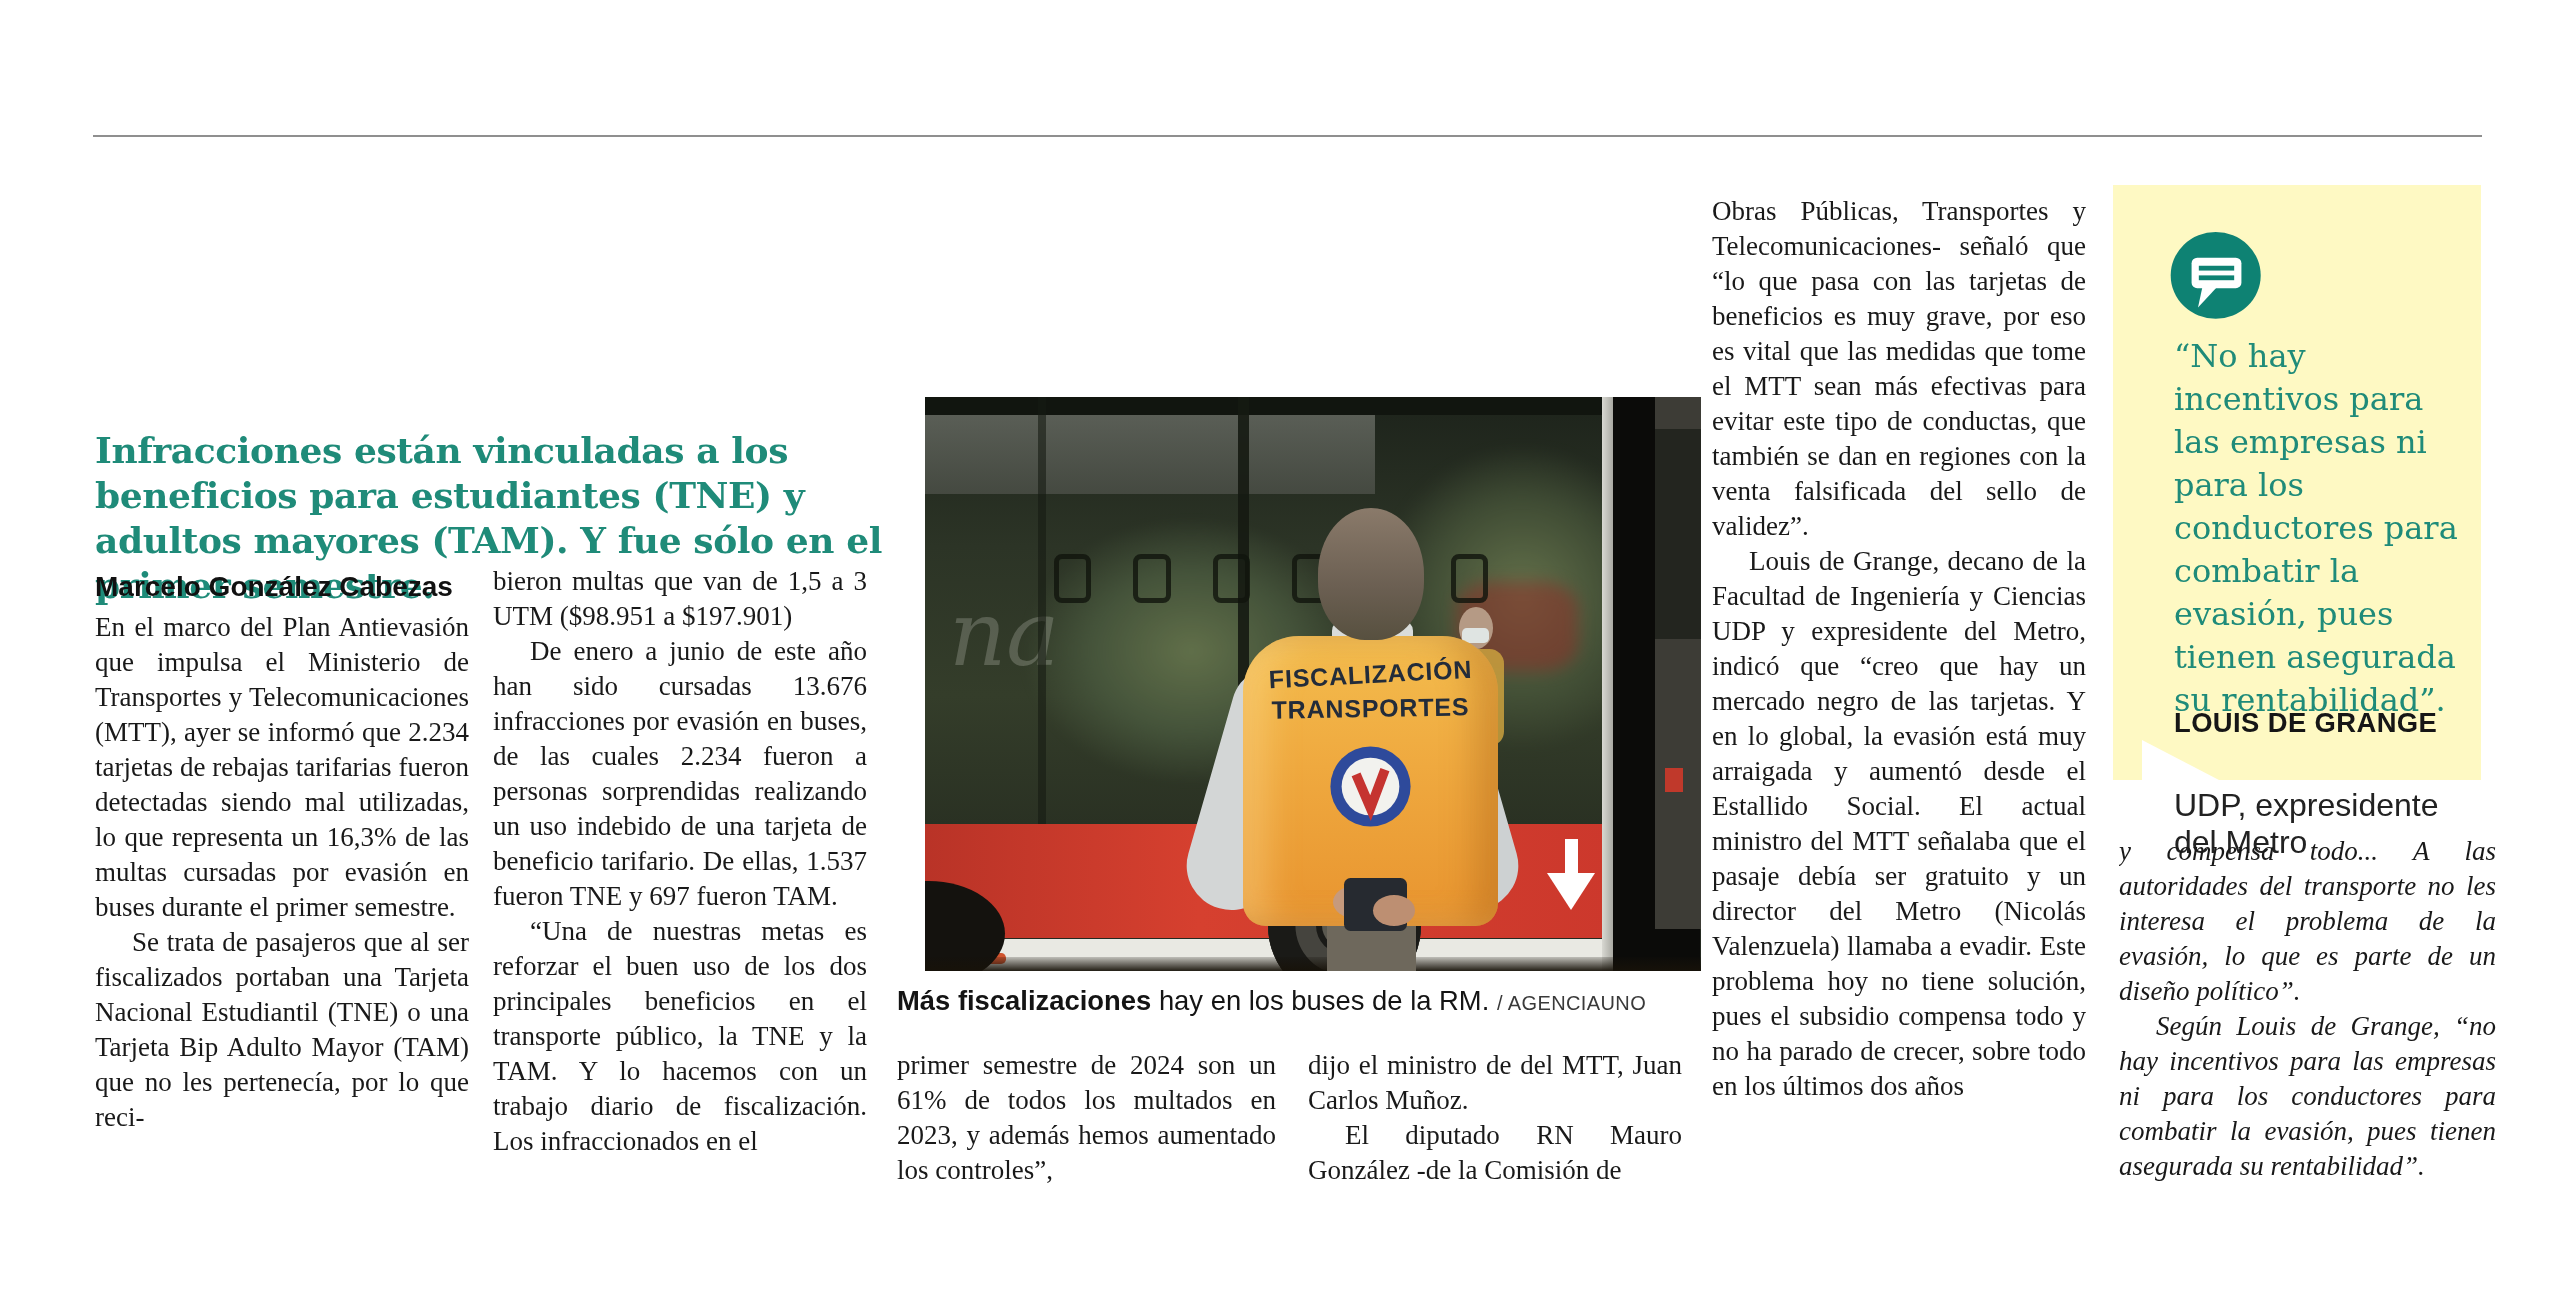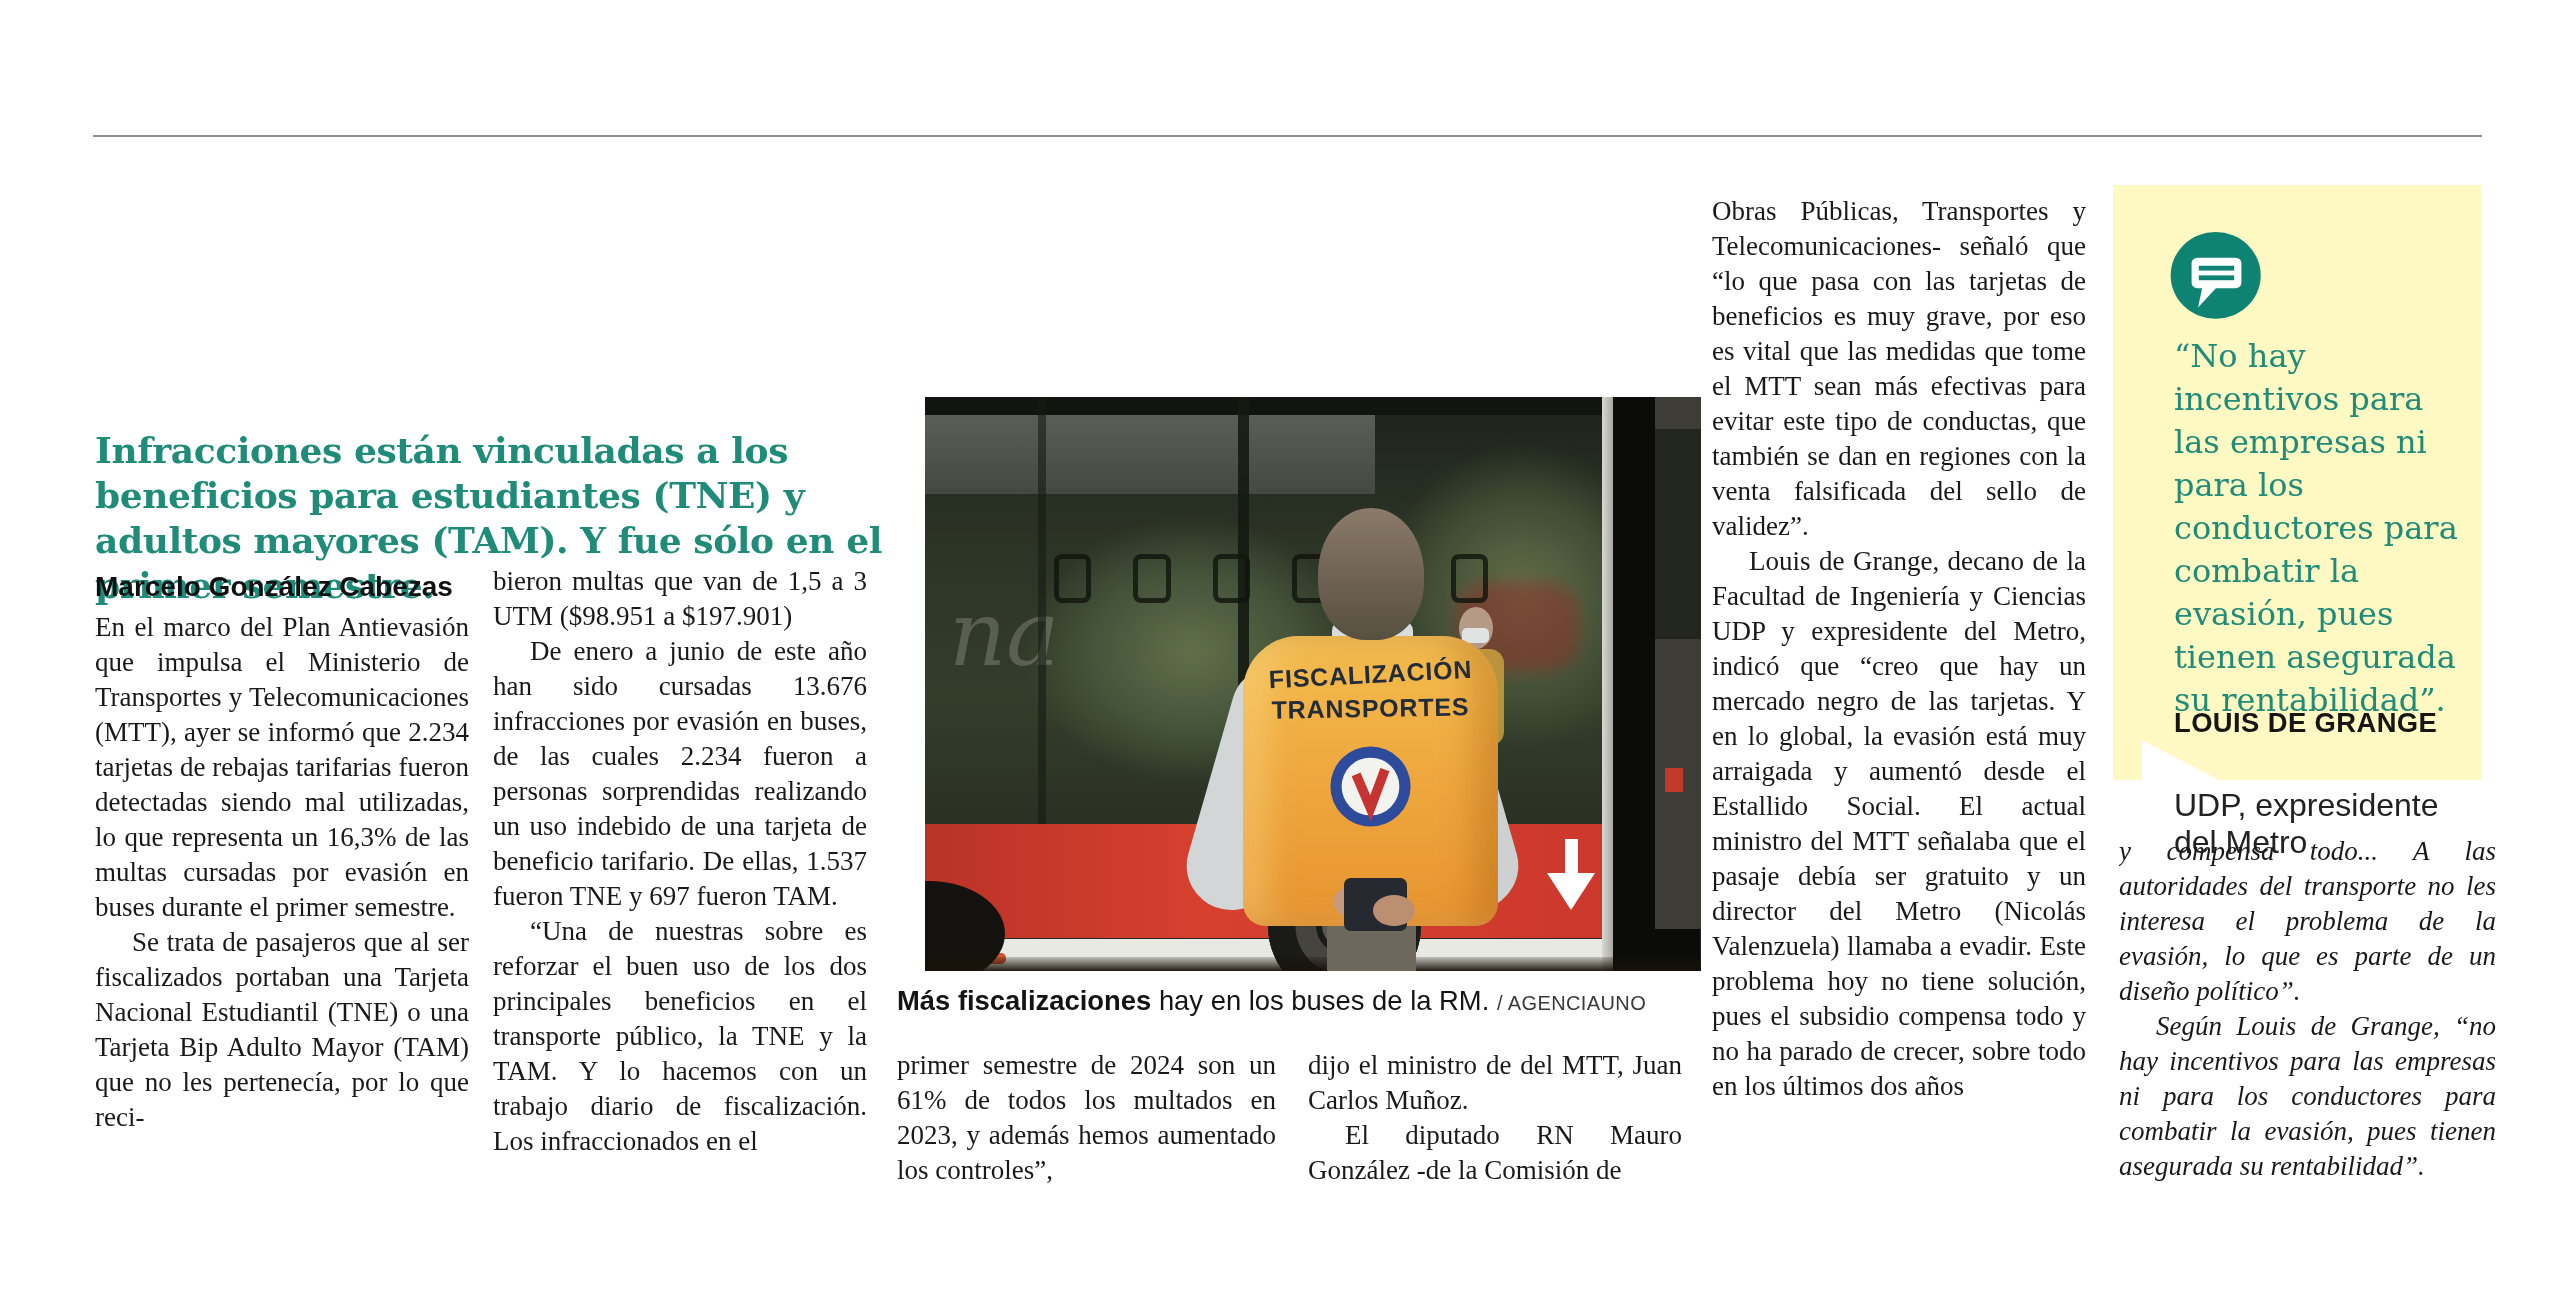--- a/index.html
+++ b/index.html
@@ -127,21 +127,21 @@
   <div class="byline">Marcelo González Cabezas</div>
 
   <div class="col col1">
     <p>En el marco del Plan Antievasión que impulsa el Ministerio de Transportes y Telecomunicaciones (MTT), ayer se informó que 2.234 tarjetas de rebajas tarifarias fueron detectadas siendo mal utilizadas, lo que representa un 16,3% de las multas cursadas por evasión en buses durante el primer semestre.</p>
     <p>Se trata de pasajeros que al ser fiscalizados portaban una Tarjeta Nacional Estudiantil (TNE) o una Tarjeta Bip Adulto Mayor (TAM) que no les pertenecía, por lo que reci-</p>
   </div>
 
   <div class="col col2">
     <p>bieron multas que van de 1,5 a 3 UTM ($98.951 a $197.901)</p>
     <p>De enero a junio de este año han sido cursadas 13.676 infracciones por evasión en buses, de las cuales 2.234 fueron a personas sorprendidas realizando un uso indebido de una tarjeta de beneficio tarifario. De ellas, 1.537 fueron TNE y 697 fueron TAM.</p>
-    <p>“Una de nuestras sobre es reforzar el buen uso de los dos principales beneficios en el transporte público, la TNE y la TAM. Y lo hacemos con un trabajo diario de fiscalización. Los infraccionados en el</p>
+    <p>“Una de nuestras metas es reforzar el buen uso de los dos principales beneficios en el transporte público, la TNE y la TAM. Y lo hacemos con un trabajo diario de fiscalización. Los infraccionados en el</p>
   </div>
 
   <figure class="photo" style="margin:0;">
     <div class="win-band"></div>
     <div class="win-shade"></div>
     <div class="reflect1"></div>
     <div class="reflect2"></div>
     <div class="reflect-red"></div>
     <div class="graffiti"> na</div>
     <div class="win-frame-top"></div>

